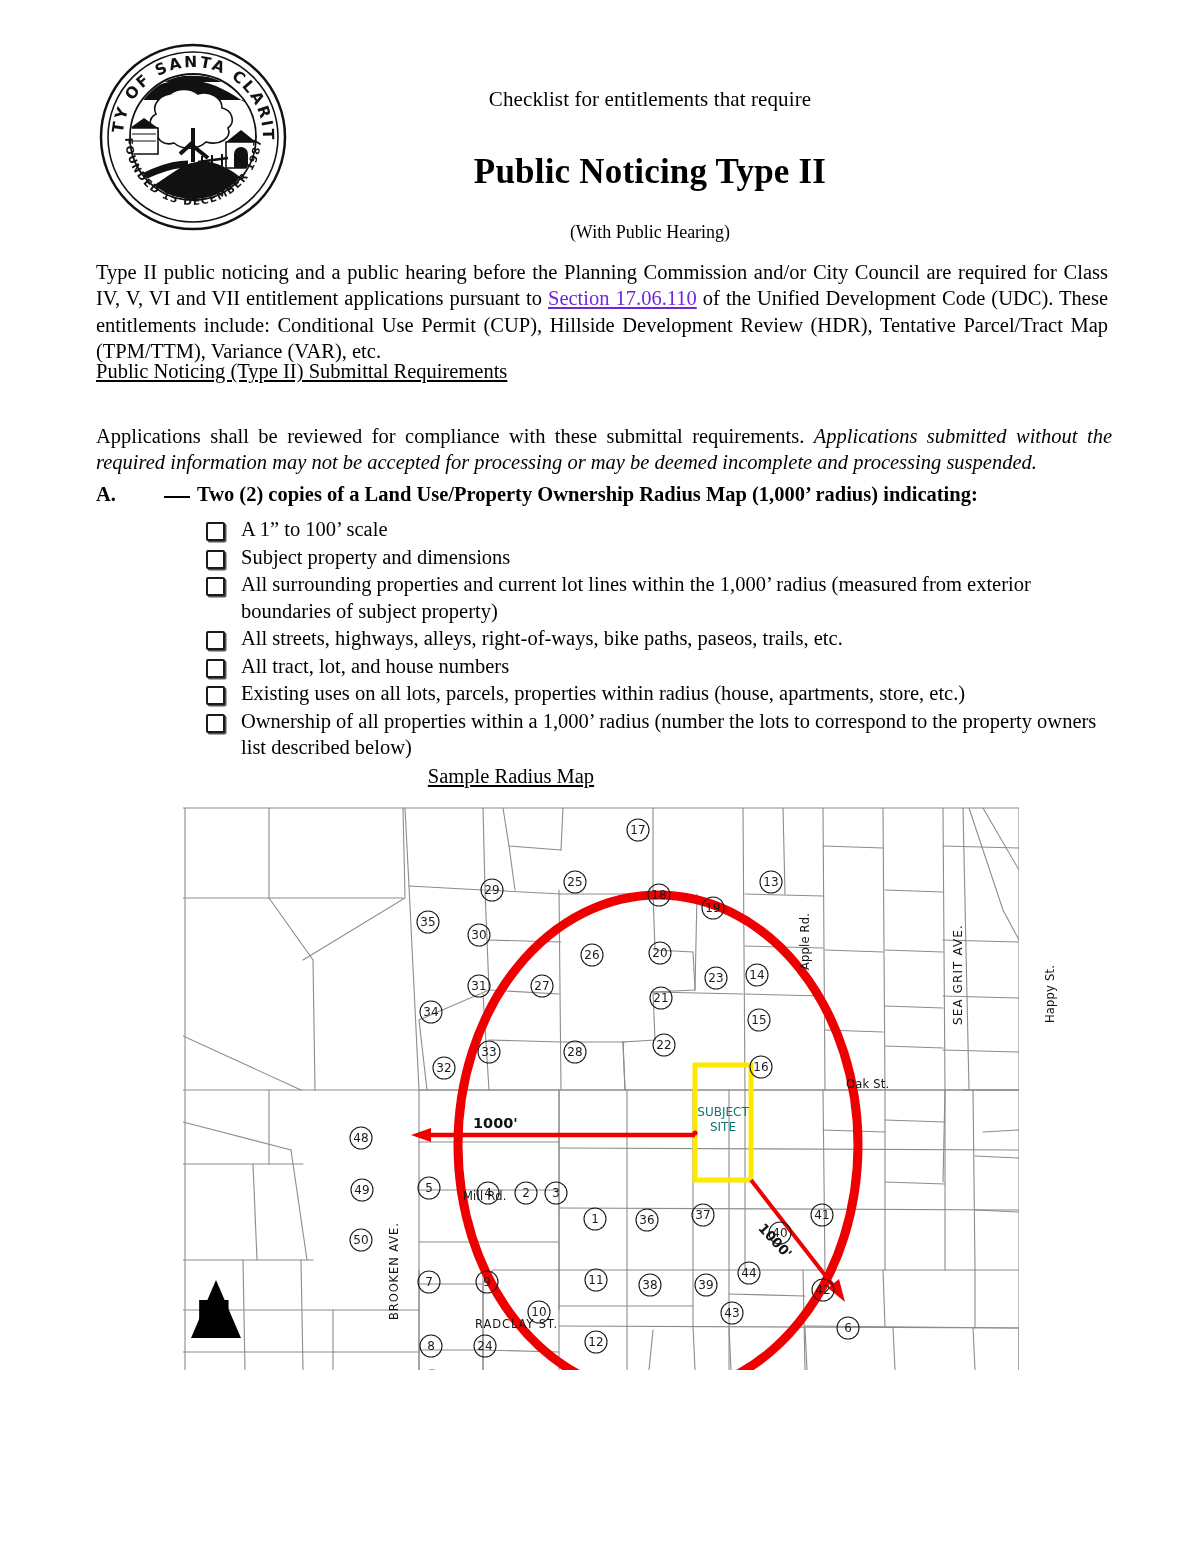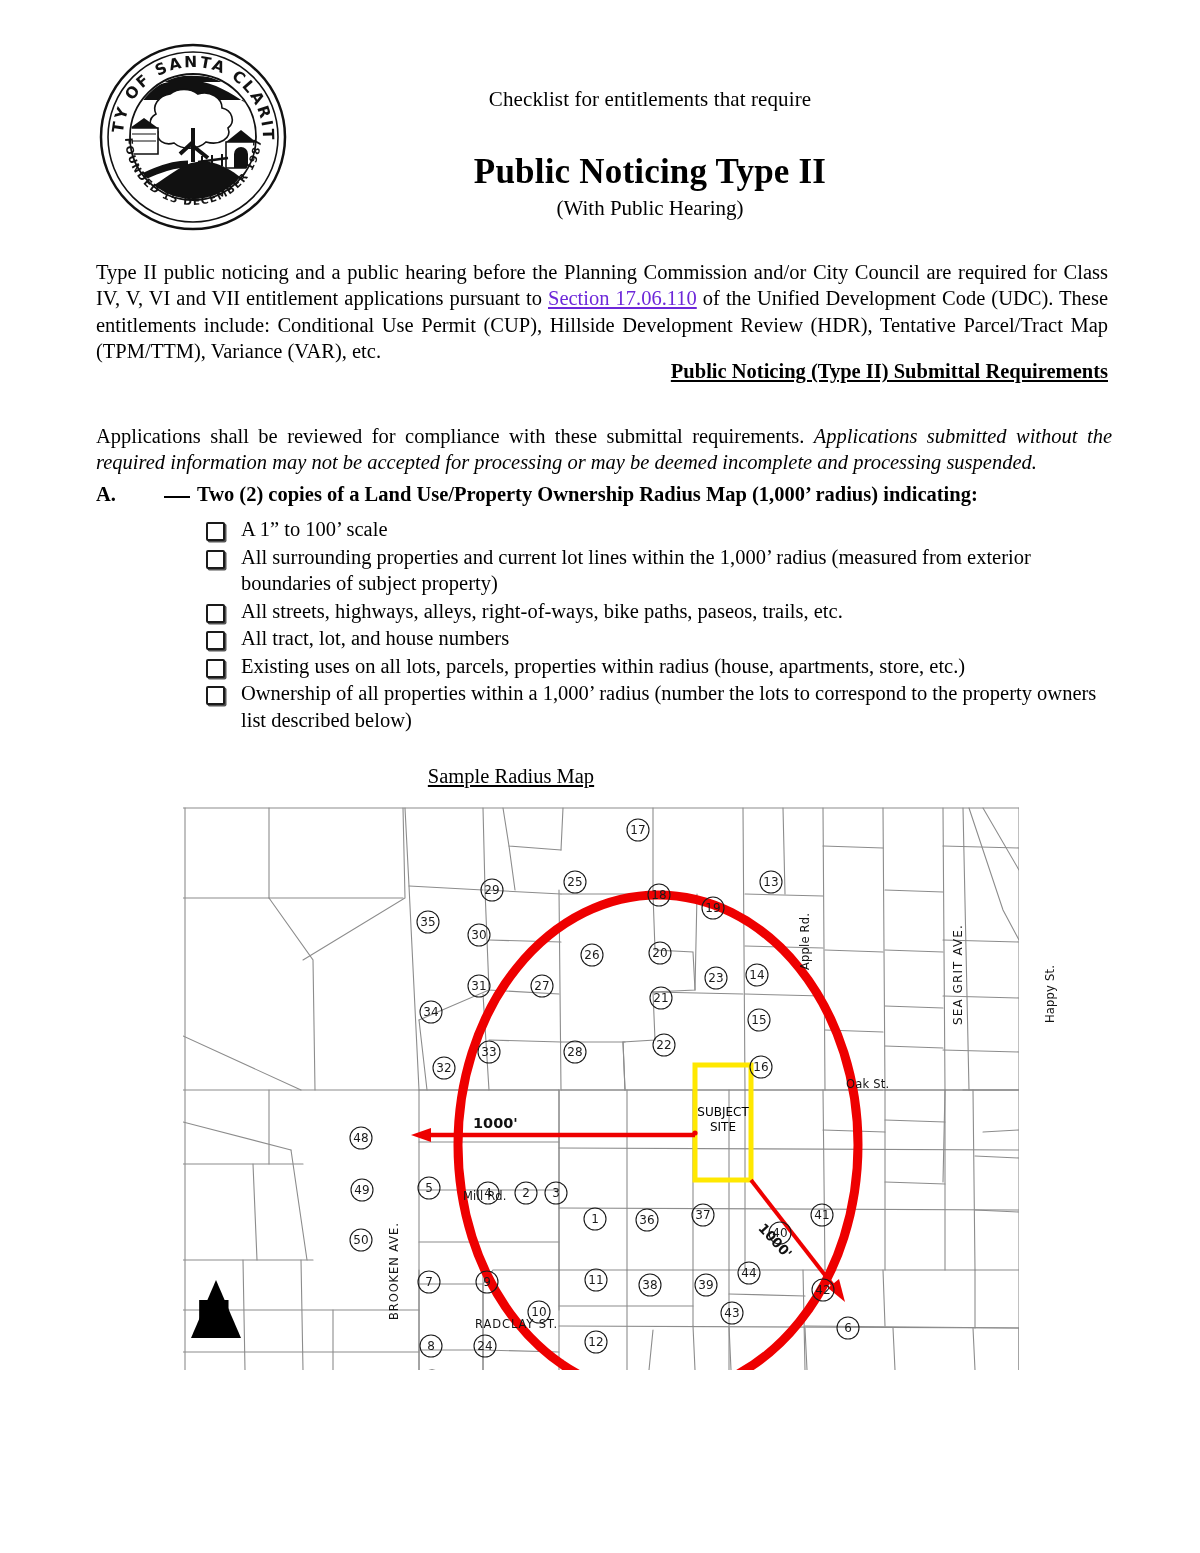--- a/index.html
+++ b/index.html
@@ -40,22 +40,23 @@
     letter-spacing: 0.1px;
   }
   .title-main {
     font-size: 35px;
     font-weight: bold;
     line-height: 45px;
     letter-spacing: 0.2px;
     margin-top: 36px;
   }
   .title-sub {
-    font-size: 21px;
+    font-size: 18px;
     line-height: 28px;
+    margin-top: 24px;
   }
 
   
   .intro {
     position: absolute;
     left: 96px; top: 238px;
     width: 1012px;
     font-size: 20.5px;
     line-height: 26.5px;
     text-align: justify;
@@ -63,23 +64,23 @@
   }
   .intro a.link {
     color: #6d28d9;
     text-decoration: underline;
   }
 
   .section-head {
     position: absolute;
     left: 96px; top: 360px;
     width: 1012px;
-    text-align: right;
+    text-align: left;
     font-size: 20.5px;
-    font-weight: bold;
+    font-weight: normal;
   }
   .section-head span {
     text-decoration: underline;
   }
 
   .compliance {
     position: absolute;
     left: 96px; top: 402px;
     width: 1016px;
     font-size: 20.5px;
@@ -176,21 +177,21 @@
     font-size: 45px;
     line-height: 45px;
     color: #000;
   }
   .subject-label {
     position: absolute;
     font-family: "DejaVu Sans", "Liberation Sans", sans-serif;
     font-size: 12px;
     line-height: 15px;
     text-align: center;
-    color: #000000;
+    color: #0f766e;
     white-space: nowrap;
   }
   .dim-label {
     position: absolute;
     font-family: "DejaVu Sans", "Liberation Sans", sans-serif;
     font-size: 14.5px;
     font-weight: bold;
     color: #111;
     white-space: nowrap;
   }
@@ -275,20 +276,24 @@
     <span class="item-a-letter">A.</span>
     <span class="item-a-blank"></span>
     <span class="item-a-text">Two (2) copies of a Land Use/Property Ownership Radius Map (1,000’ radius) indicating:</span>
   </div>
 </div>
 
 <div class="checklist">
   <div class="check-row">
     <span class="checkbox"></span>
     <span class="check-text">A 1” to 100’ scale</span>
+  </div>
+  <div class="check-row">
+    <span class="checkbox"></span>
+    <span class="check-text">Subject property and dimensions</span>
   </div>
   <div class="check-row">
     <span class="checkbox"></span>
     <span class="check-text">All surrounding properties and current lot lines within the 1,000’ radius (measured from exterior boundaries of subject property)</span>
   </div>
   <div class="check-row">
     <span class="checkbox"></span>
     <span class="check-text">All streets, highways, alleys, right-of-ways, bike paths, paseos, trails, etc.</span>
   </div>
   <div class="check-row">

